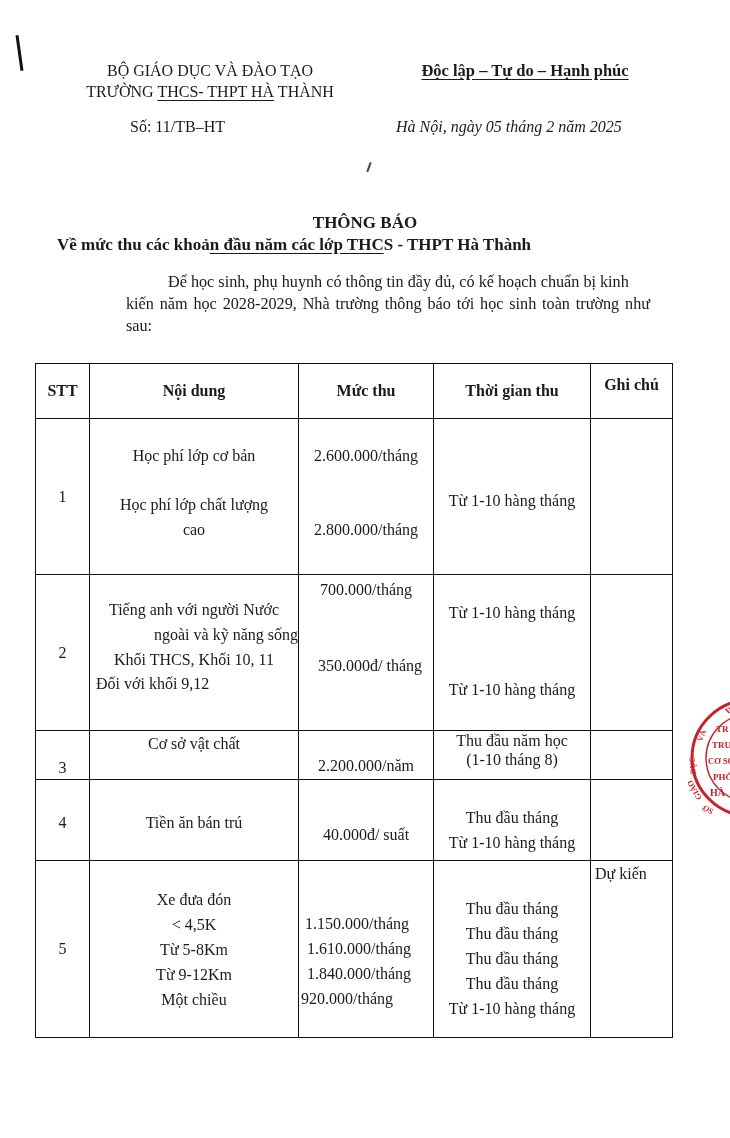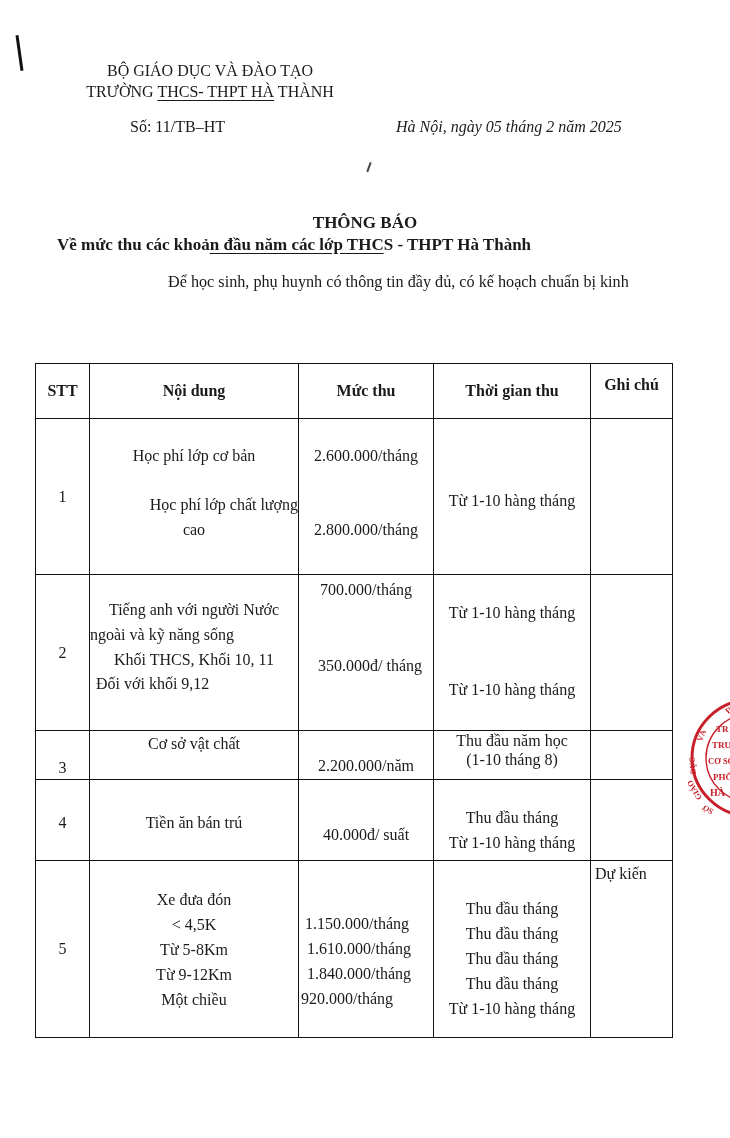--- a/index.html
+++ b/index.html
@@ -42,48 +42,50 @@
 
 <div class="abs pen-mark"></div>
 <div class="abs pen-mark2"></div>
 
 <div class="abs hdr-left">
   <div class="l1">BỘ GIÁO DỤC VÀ ĐÀO TẠO</div>
   <div class="l2"><span>TRƯỜNG </span><span class="u">THCS- THPT HÀ</span><span> THÀNH</span></div>
 </div>
 
 <div class="abs hdr-right">
+  <div class="l2-wrap"><span class="l2">Độc lập – Tự do – Hạnh phúc</span></div>
 </div>
 
 <div class="abs docno">Số: 11/TB–HT</div>
 <div class="abs place-date">Hà Nội, ngày 05 tháng 2 năm 2025</div>
 
 <div class="abs title">THÔNG BÁO</div>
 <div class="abs subtitle"><span>Về mức thu các khoả</span><span class="u">n đầu năm các lớp THC</span><span>S - THPT Hà Thành</span></div>
 
 <div class="abs intro">
   <div class="first">Để học sinh, phụ huynh có thông tin đầy đủ, có kế hoạch chuẩn bị kinh</div>
+  <div>kiến năm học 2028-2029, Nhà trường thông báo tới học sinh toàn trường như sau:</div>
 </div>
 
 <table class="fees">
   <tbody>
       <tr>
     <th class="c-stt">STT</th>
     <th class="c-nd">Nội dung</th>
     <th class="c-mt" style="text-align:center">Mức thu</th>
     <th class="c-tg" style="text-align:center">Thời gian thu</th>
     <th class="c-gc" style="text-align:center;vertical-align:top;padding-top:8px">Ghi chú</th>
   </tr>
 
   <tr style="height:155px">
     <td class="c-stt">1</td>
     <td class="c-nd">
           <div class="cell" style="height:155px">
       <span style="left:0;right:0;text-align:center;top:24px">Học phí lớp cơ bản</span>
-      <span style="left:0;right:0;text-align:right;top:73px">Học phí lớp chất lượng</span>
+      <span style="left:0;right:0;text-align:center;top:73px">Học phí lớp chất lượng</span>
       <span style="left:0;right:0;text-align:center;top:98px">cao</span>
     </div>
         </td>
     <td class="c-mt">
           <div class="cell" style="height:155px">
       <span style="left:0;right:0;text-align:center;top:24px">2.600.000/tháng</span>
       <span style="left:0;right:0;text-align:center;top:98px">2.800.000/tháng</span>
     </div>
         </td>
     <td class="c-tg">
@@ -92,21 +94,21 @@
     </div>
         </td>
     <td class="c-gc"></td>
   </tr>
 
   <tr style="height:155px">
     <td class="c-stt">2</td>
     <td class="c-nd">
           <div class="cell" style="height:155px">
       <span style="left:0;right:0;text-align:center;top:22px">Tiếng anh với người Nước</span>
-      <span style="left:0;right:0;text-align:left;top:47px">ngoài và kỹ năng sống</span>
+      <span style="left:0;right:0;text-align:right;top:47px">ngoài và kỹ năng sống</span>
       <span style="left:0;right:0;text-align:center;top:72px">Khối THCS, Khối 10, 11</span>
       <span style="left:6px;top:96px">Đối với khối 9,12</span>
     </div>
         </td>
     <td class="c-mt">
           <div class="cell" style="height:155px">
       <span style="left:0;right:0;text-align:center;top:2px">700.000/tháng</span>
       <span style="left:8px;right:0;text-align:center;top:78px">350.000đ/ tháng</span>
     </div>
         </td>

